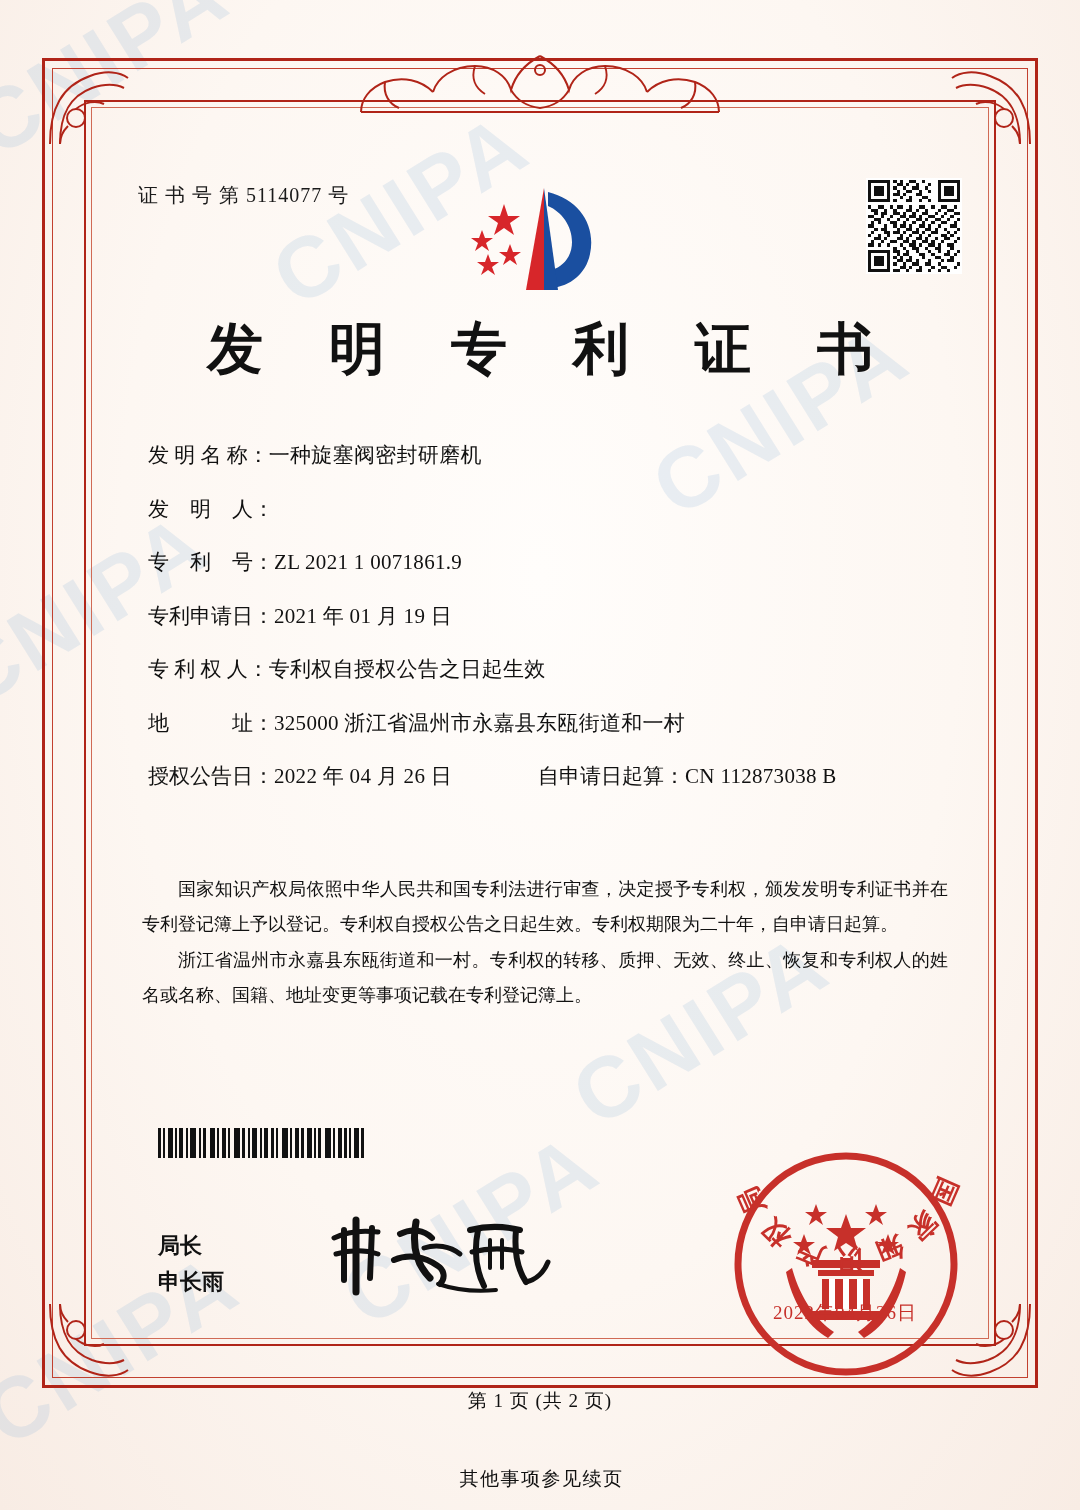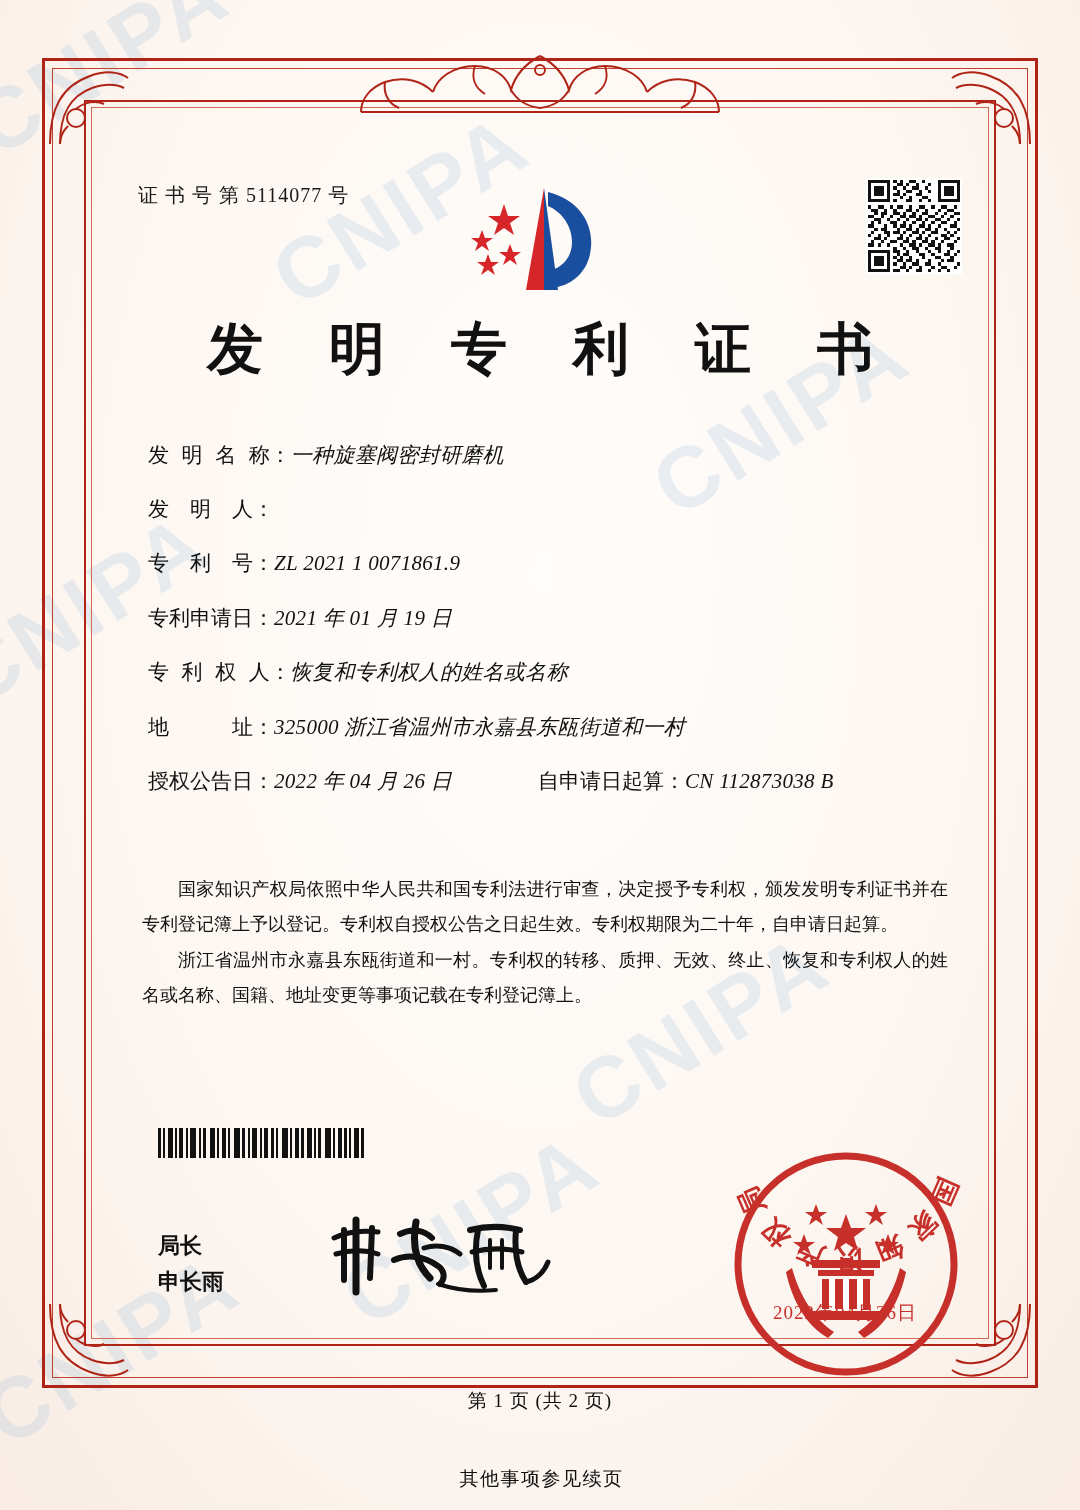--- a/index.html
+++ b/index.html
@@ -157,26 +157,24 @@
     align-items: baseline;
     margin-bottom: 22px;
     font-size: 21px;
     color: #111;
     line-height: 1.5;
   }
   .flabel {
     flex: 0 0 auto;
     white-space: pre;
     letter-spacing: 0px;
-    font-family: Liberation Mono, monospace;
   }
   .fvalue {
     flex: 1 1 auto;
     letter-spacing: 0.3px;
-    font-style: italic;
   }
   .field.inline-two .fvalue { flex: 0 0 auto; }
   .gap { display:inline-block; width: 86px; }
 
   
   .paras {
     position: absolute;
     left: 142px;
     top: 872px;
     width: 806px;
@@ -583,21 +581,21 @@
       <span class="fvalue">ZL 2021 1 0071861.9</span>
     </div>
 
     <div class="field">
       <span class="flabel">专利申请日：</span>
       <span class="fvalue">2021 年 01 月 19 日</span>
     </div>
 
     <div class="field">
       <span class="flabel">专 利 权 人：</span>
-      <span class="fvalue">恢复和专利权人的姓名或名称</span>
+      <span class="fvalue">专利权自授权公告之日起生效</span>
     </div>
 
     <div class="field">
       <span class="flabel">地　　　址：</span>
       <span class="fvalue">325000 浙江省温州市永嘉县东瓯街道和一村</span>
     </div>
 
     <div class="field inline-two">
       <span class="flabel">授权公告日：</span>
       <span class="fvalue">2022 年 04 月 26 日</span>

